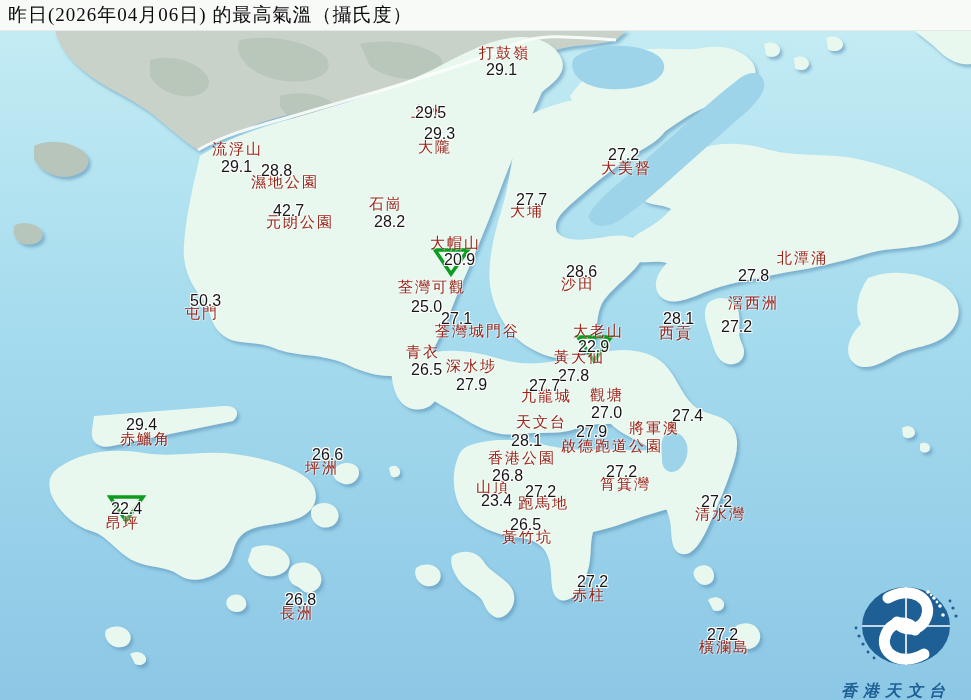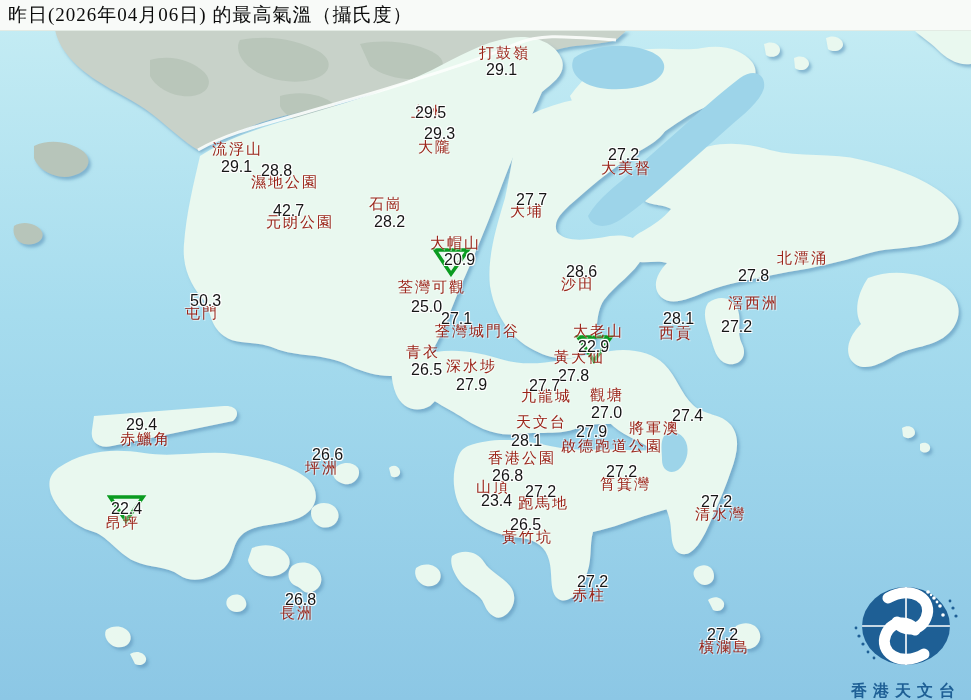--- a/index.html
+++ b/index.html
@@ -28,21 +28,21 @@
     font-family:"Liberation Sans","DejaVu Sans",sans-serif;line-height:1;white-space:nowrap;z-index:3;
     text-shadow:-1px -1px 0 #fff,1px -1px 0 #fff,-1px 1px 0 #fff,1px 1px 0 #fff,0 0 2px #fff;
   }
   .st-nam{
     position:absolute;font-size:15px;color:var(--station-name);letter-spacing:2px;
     font-family:"Liberation Serif","DejaVu Serif",serif;line-height:1;white-space:nowrap;z-index:2;
     text-shadow:-1px -1px 0 rgba(255,255,255,.55),1px 1px 0 rgba(255,255,255,.55);
   }
   .st-marker{position:absolute;z-index:1;}
   .logo{
-    position:absolute;left:841px;top:576px;width:130px;height:124px;z-index:6;text-align:center;
+    position:absolute;left:841px;top:576px;width:130px;height:124px;z-index:6;text-align:left;font-style:italic;
   }
   .logo-zh{
     color:var(--logo-blue);font-size:16px;font-weight:bold;letter-spacing:6px;
     font-family:"Liberation Serif","DejaVu Serif",serif;margin-top:1px;white-space:nowrap;
   }
 </style>
 </head>
 <body>
 
 <div class="stage">

